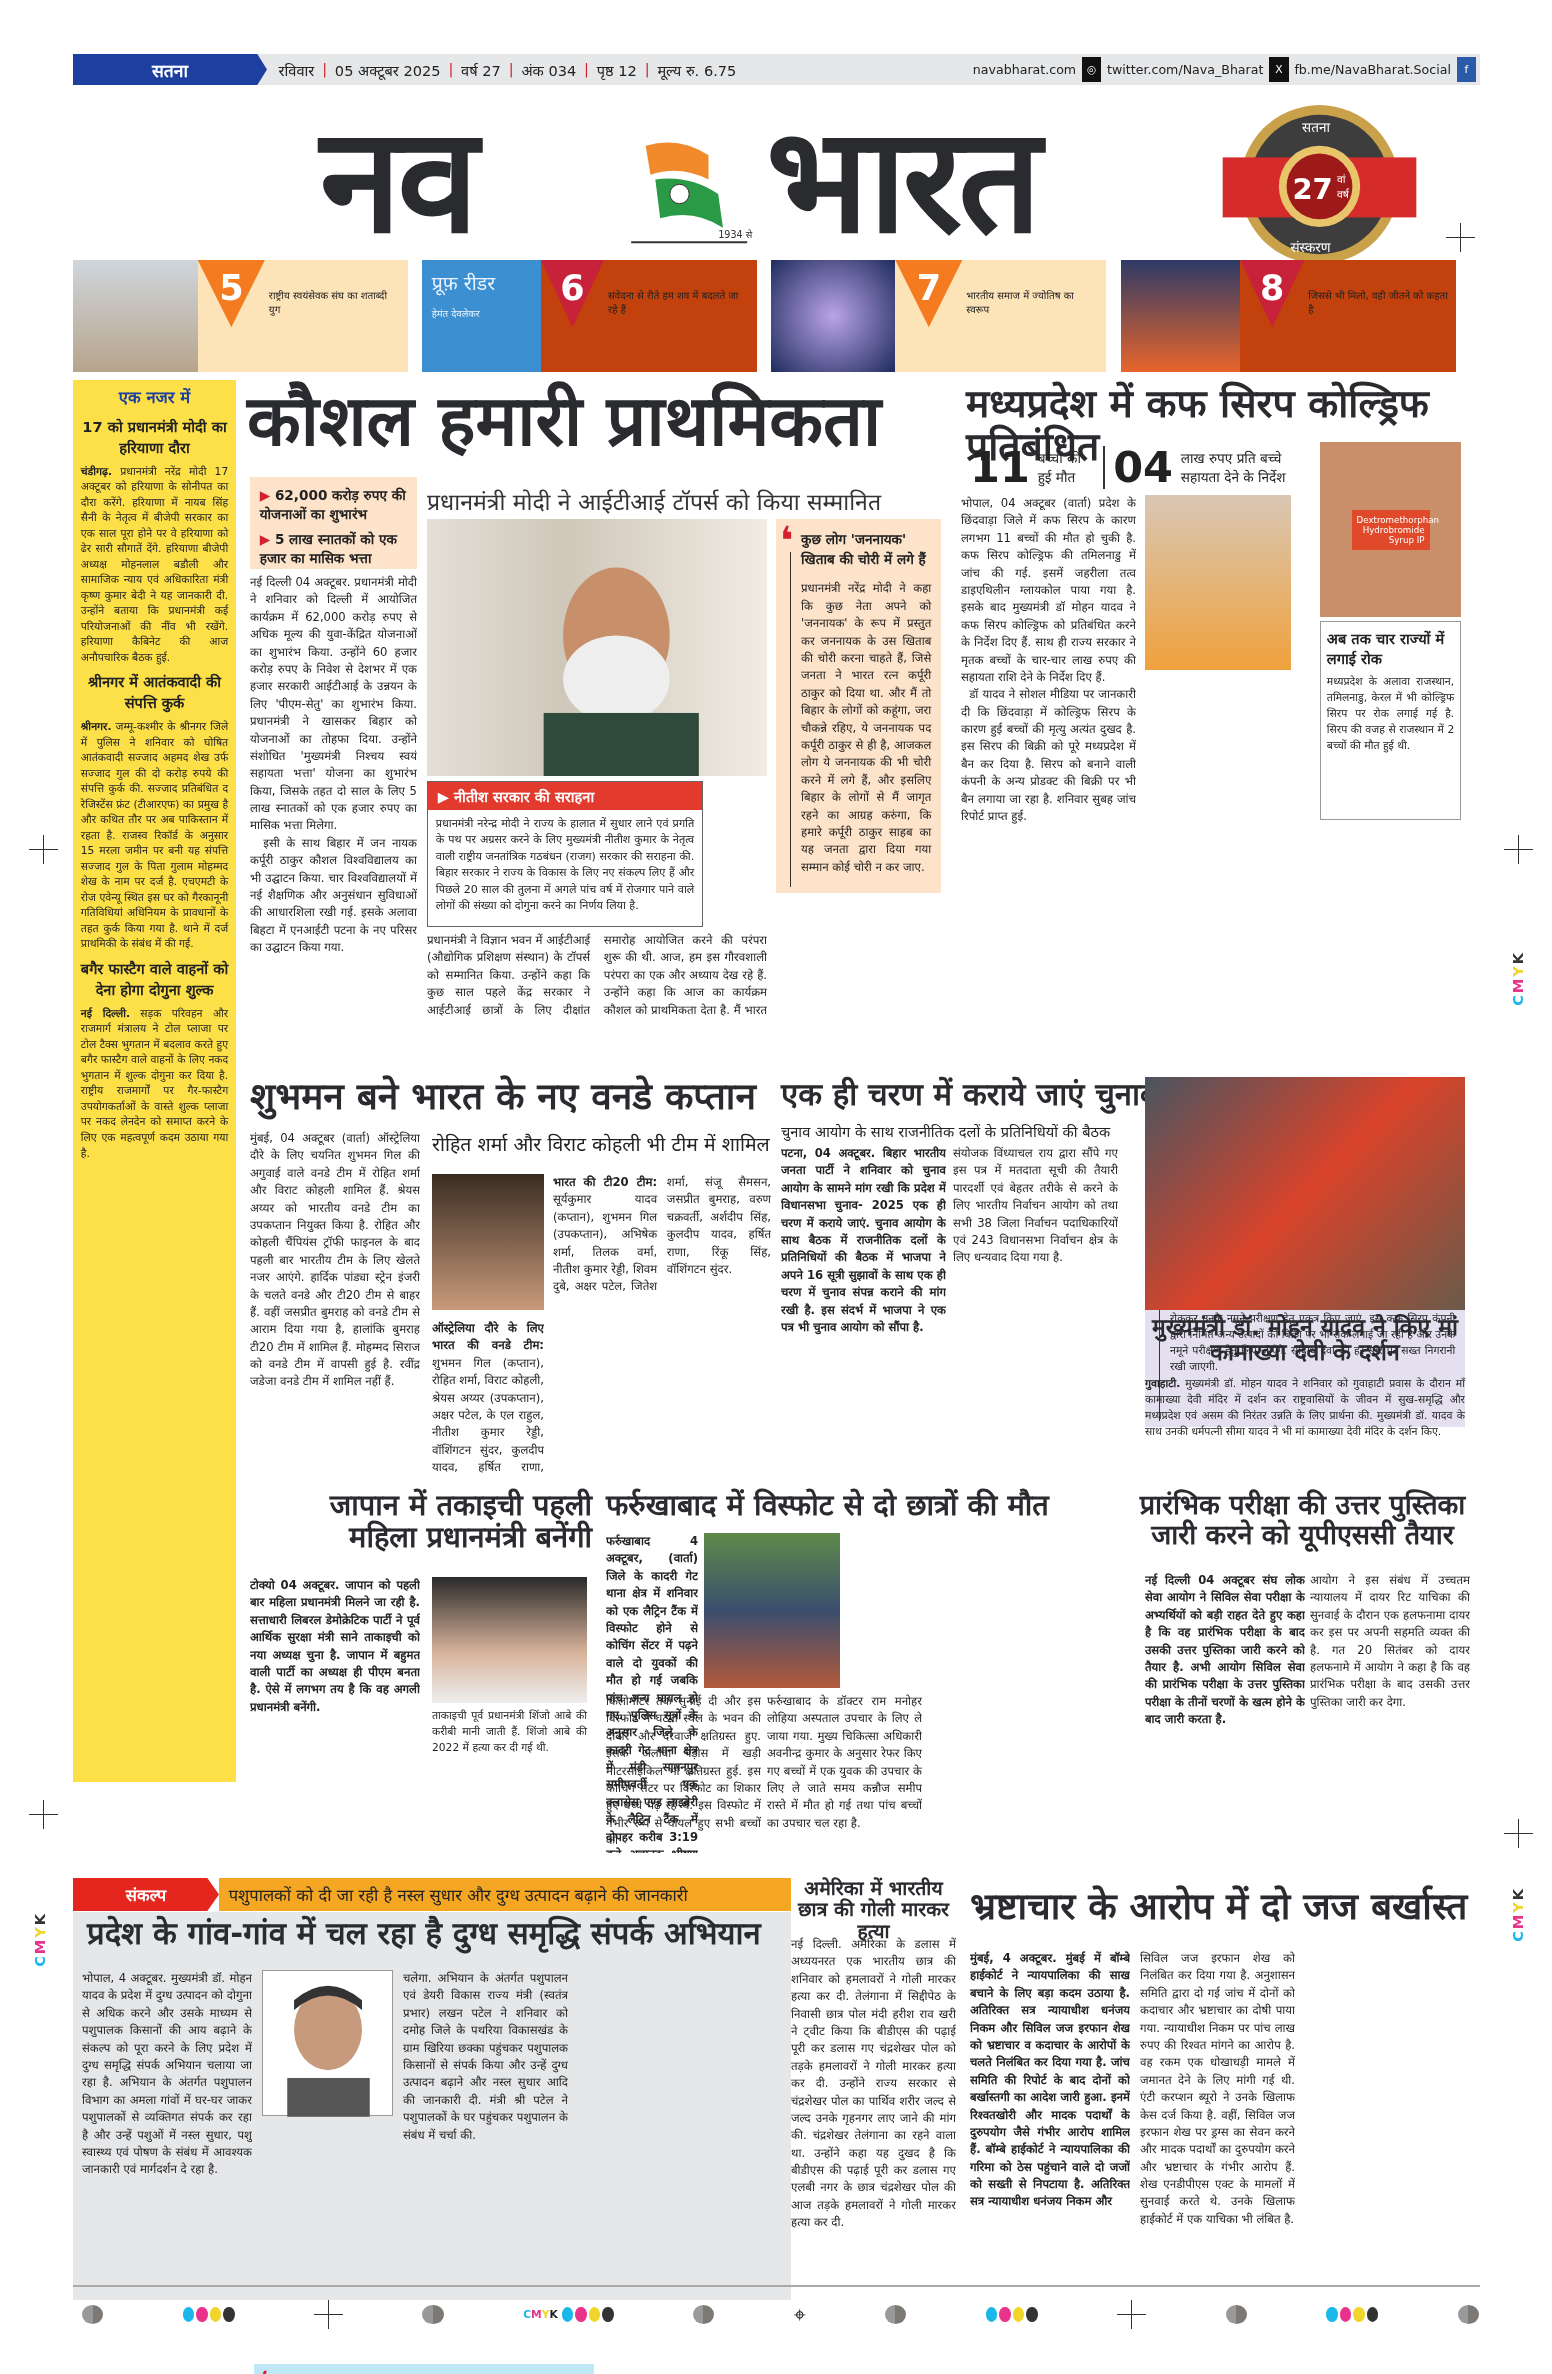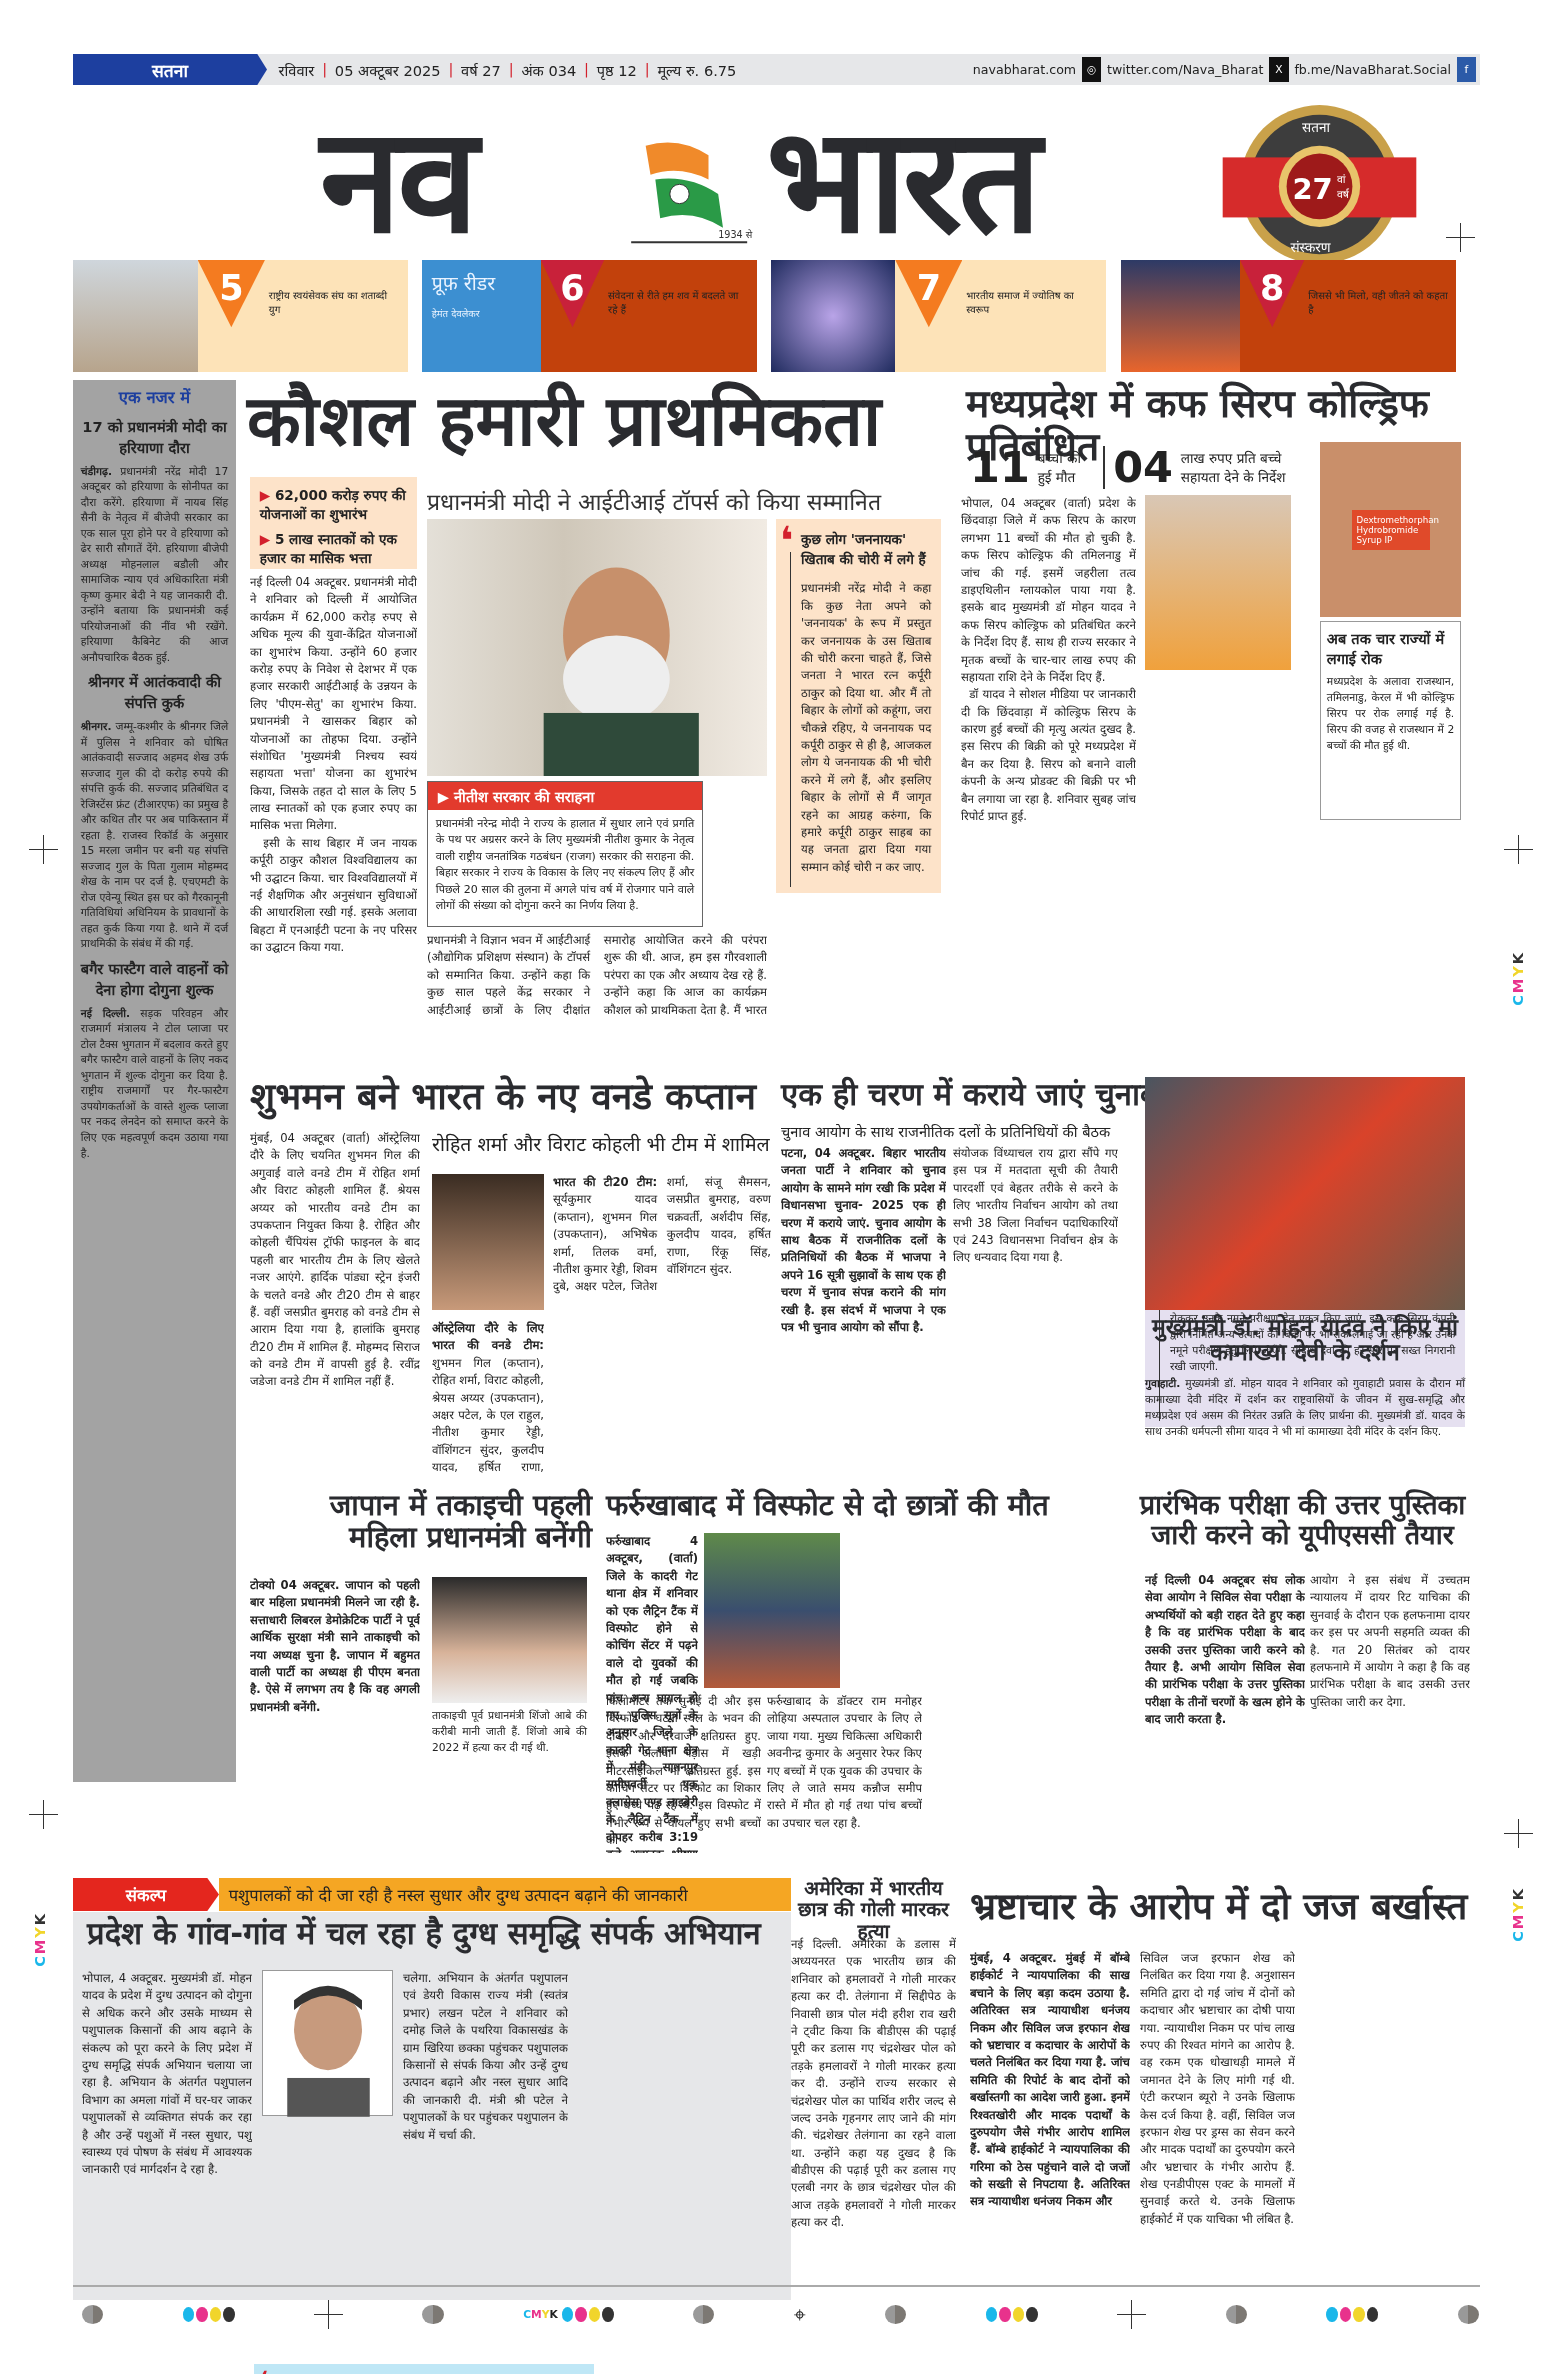--- a/index.html
+++ b/index.html
@@ -14,21 +14,21 @@
 .sicon.fb{background:#2b5aa8}
 .logo{left:320px;top:107px;font-size:146px;font-weight:bold;color:#2a2b2f;letter-spacing:-3.9px;line-height:1}
 .logo .bharat{position:absolute;left:446px;top:0}
 .flag{left:602px;top:136px;width:155px;height:116px}
 .badge{left:1213px;top:97px;width:213px;height:175px}
 .teaser{top:260px;height:112px;width:335px;display:flex;background:#fde3b8}
 .teaser.pink{background:#c2410c}
 .tpic{width:126px;height:100%}
 .tnum{width:68px;height:100%;color:#fff;font-size:35px;font-weight:bold;display:flex;align-items:flex-start;justify-content:center;padding-top:7.8px;clip-path:polygon(0 0,100% 0,50% 60%)}
 .ttext{font-size:10px;padding:29px 7.8px 0 3.9px;line-height:1.4}
-.sidebar{left:73px;top:380px;width:163px;height:1402px;background:#a3a3a3;padding:5.8px 7.8px;font-size:10.7px;line-height:1.45}
+.sidebar{left:73px;top:380px;width:163px;height:1402px;background:#fde047;padding:5.8px 7.8px;font-size:10.7px;line-height:1.45}
 .sidebar h3{font-size:14.6px;text-align:center;margin:5.8px 0}
 .sidebar .kicker{font-size:16.5px;color:#1d3f9f;text-align:center;font-weight:bold}
 .sidebar p{text-align:justify;margin-bottom:5.8px}
 .sidebar b{font-weight:bold}
 .hl{font-weight:bold;color:#2a2b2f;line-height:1.1}
 .body{font-size:11.6px;line-height:1.5;text-align:justify}
 .box{background:#fde3c9;padding:7.8px 9.7px}
 .bullet{color:#d3202c;font-size:13.6px}
 .quote{position:relative;padding:9.7px 9.7px 9.7px 25px}
 .quote .qm{position:absolute;left:3.9px;top:1.9px;color:#d3202c;font-size:39px;font-weight:bold;line-height:1}
@@ -169,21 +169,21 @@
   <span style="width:1.9px;height:43px;background:#333"></span>
   <span style="font-size:43px;font-weight:bold">04</span>
   <span style="font-size:13.6px;width:136px">लाख रुपए प्रति बच्चे सहायता देने के निर्देश</span>
 </div>
 <div class="abs body" style="left:961px;top:495px;width:175px;height:573px;overflow:hidden">
   <span>भोपाल, 04 अक्टूबर (वार्ता) प्रदेश के छिंदवाड़ा जिले में कफ सिरप के कारण लगभग 11 बच्चों की मौत हो चुकी है. कफ सिरप कोल्ड्रिफ की तमिलनाडु में जांच की गई. इसमें जहरीला तत्व डाइएथिलीन ग्लायकोल पाया गया है. इसके बाद मुख्यमंत्री डॉ मोहन यादव ने कफ सिरप कोल्ड्रिफ को प्रतिबंधित करने के निर्देश दिए हैं. साथ ही राज्य सरकार ने मृतक बच्चों के चार-चार लाख रुपए की सहायता राशि देने के निर्देश दिए हैं.</span><br>&nbsp;&nbsp;<span>डॉ यादव ने सोशल मीडिया पर जानकारी दी कि छिंदवाड़ा में कोल्ड्रिफ सिरप के कारण हुई बच्चों की मृत्यु अत्यंत दुखद है. इस सिरप की बिक्री को पूरे मध्यप्रदेश में बैन कर दिया है. सिरप को बनाने वाली कंपनी के अन्य प्रोडक्ट की बिक्री पर भी बैन लगाया जा रहा है. शनिवार सुबह जांच रिपोर्ट प्राप्त हुई.</span>
 </div>
 <div class="abs" style="left:1145px;top:495px;width:146px;height:175px;background:linear-gradient(180deg,#d9c7b5,#f0a13c)"></div>
 <div class="abs body" style="left:1145px;top:674px;width:146px;height:175px;overflow:hidden"></div>
 <div class="abs" style="left:1320px;top:442px;width:141px;height:175px;background:#c98f6a;display:flex;align-items:center;justify-content:center">
-  <div style="background:#e04a2a;color:#fff;font-size:8.7px;width:78px;padding:5px;text-align:left">Dextromethorphan Hydrobromide Syrup IP</div>
+  <div style="background:#e04a2a;color:#fff;font-size:8.7px;width:78px;padding:5px;text-align:right">Dextromethorphan Hydrobromide Syrup IP</div>
 </div>
 <div class="abs" style="left:1320px;top:621px;width:141px;height:199px;border:1px solid #999;padding:5.8px">
   <div style="font-weight:bold;font-size:14.6px;margin-bottom:5.8px">अब तक चार राज्यों में लगाई रोक</div>
   <div class="body" style="font-size:10.7px">मध्यप्रदेश के अलावा राजस्थान, तमिलनाडु, केरल में भी कोल्ड्रिफ सिरप पर रोक लगाई गई है. सिरप की वजह से राजस्थान में 2 बच्चों की मौत हुई थी.</div>
 </div>
 <div class="abs quote" style="left:1145px;top:844px;width:320px;height:209px;background:#e5e0f0;font-size:11px;line-height:1.5">
   <span class="qm">❛</span>
     <span class="bar"></span>
   <div style="font-weight:bold;font-size:12.6px">दवा की बिक्री बंद रहेगी: स्वास्थ्य मंत्री</div>
   <div class="body" style="font-size:10.7px">स्वास्थ्य मंत्री राजेंद्र शुक्ल ने कहा कि यदि कहीं ये सिरप उपलब्ध पाया जाता है तो उसकी तुरंत जब्ती की जाए तथा उसे नष्ट न किया जाए. आगे से इस दवा की बिक्री/वितरण पूर्णतः बंद रहेगा. संदिग्ध बैचों के नमूने तत्काल जांच प्रयोगशालाओं में भेजे जाएं. राज्यभर में अन्य बैचों की भी उपलब्धता रोककर उनके नमूने परीक्षण हेतु एकत्र किए जाएं. इस कफ सिरप कंपनी द्वारा निर्मित अन्य उत्पादों की बिक्री पर भी रोक लगाई जा रही है और उनके नमूने परीक्षण हेतु लिए जाएँगे. संदिग्ध दवा की हर स्तर पर सख्त निगरानी रखी जाएगी.</div>

